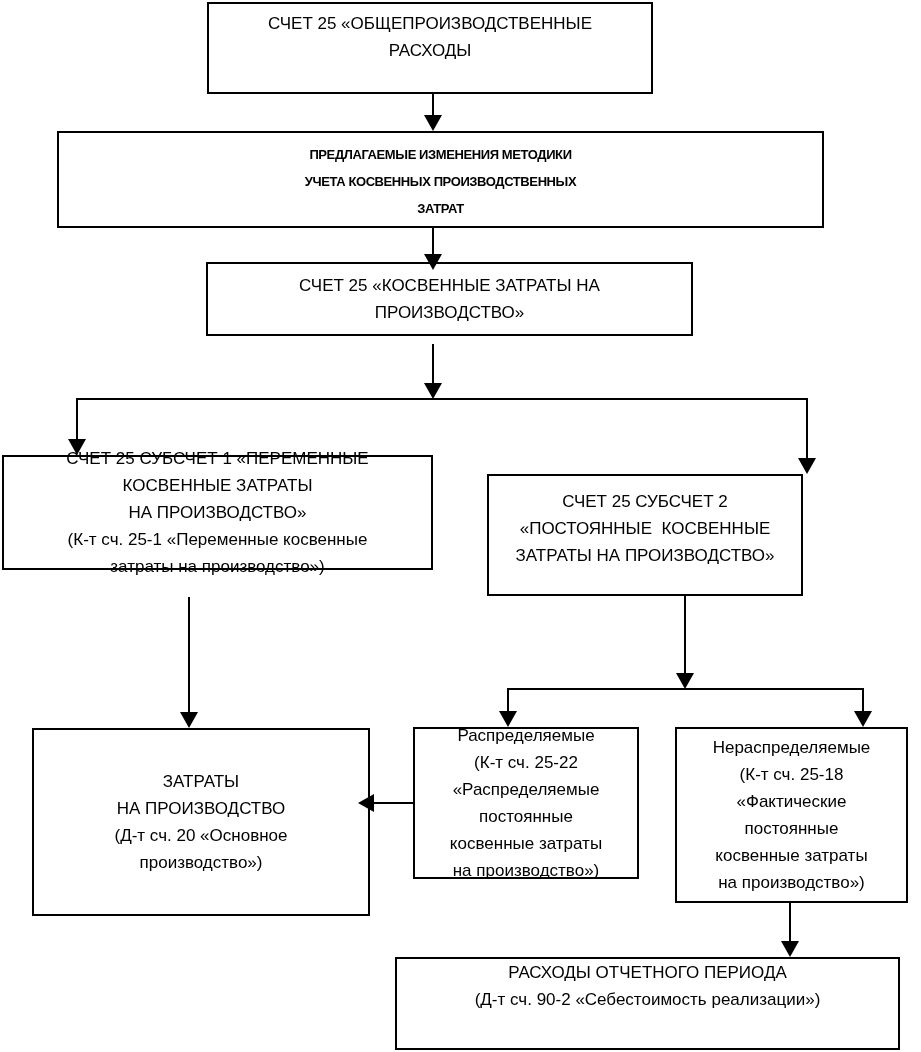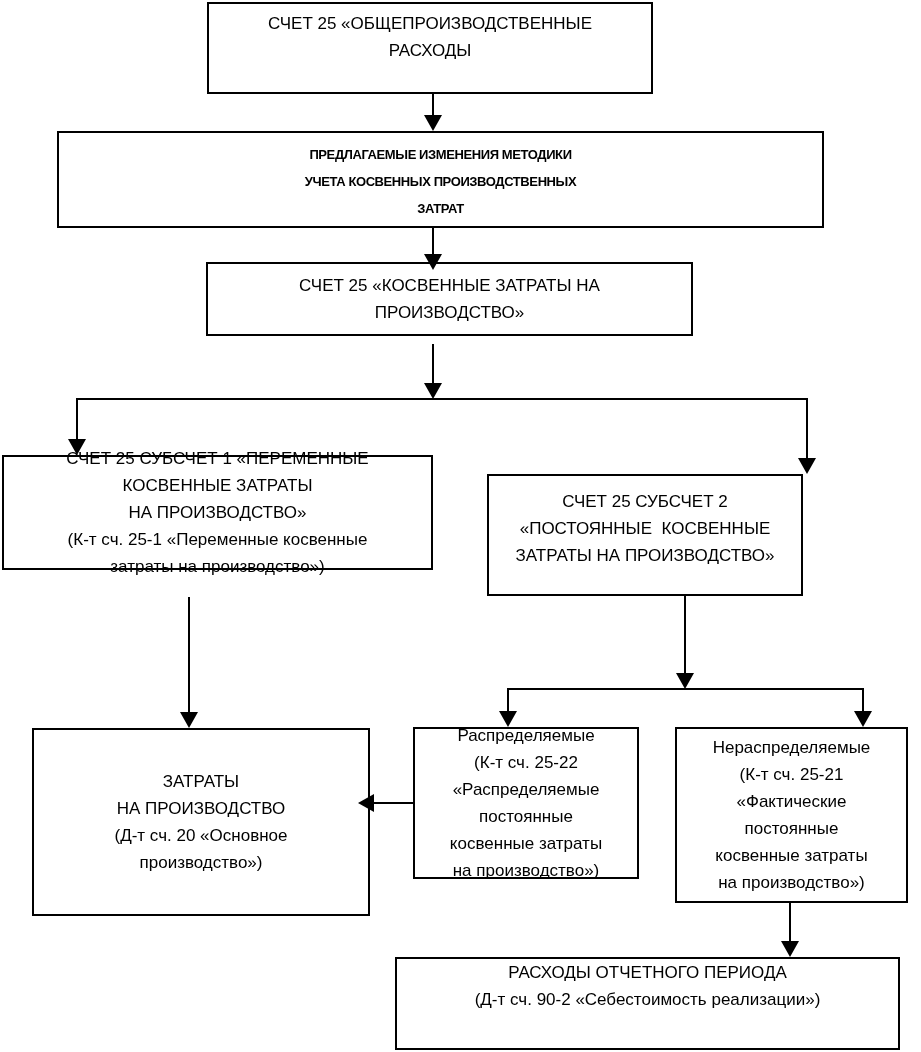--- a/index.html
+++ b/index.html
@@ -142,21 +142,21 @@
     <div class="node-text">Распределяемые
 (К-т сч. 25-22
 «Распределяемые
 постоянные
 косвенные затраты
 на производство»)</div>
   </div>
 
   <div class="node" id="box8">
     <div class="node-text">Нераспределяемые
-(К-т сч. 25-21
+(К-т сч. 25-18
 «Фактические
 постоянные
 косвенные затраты
 на производство»)</div>
   </div>
 
   <div class="node top-align" id="box9">
     <div class="node-text">РАСХОДЫ ОТЧЕТНОГО ПЕРИОДА
 (Д-т сч. 90-2 «Себестоимость реализации»)</div>
   </div>

